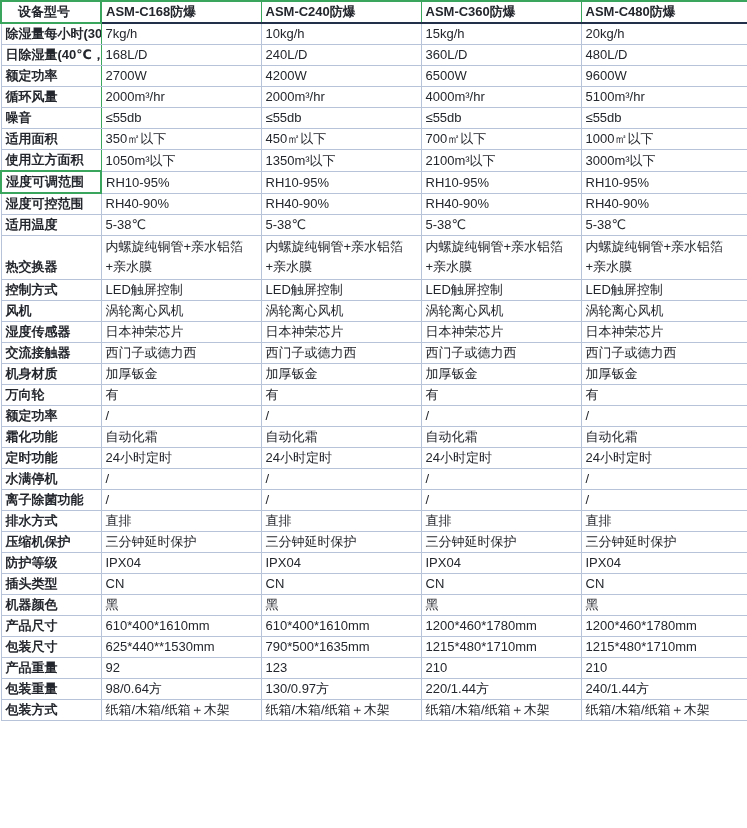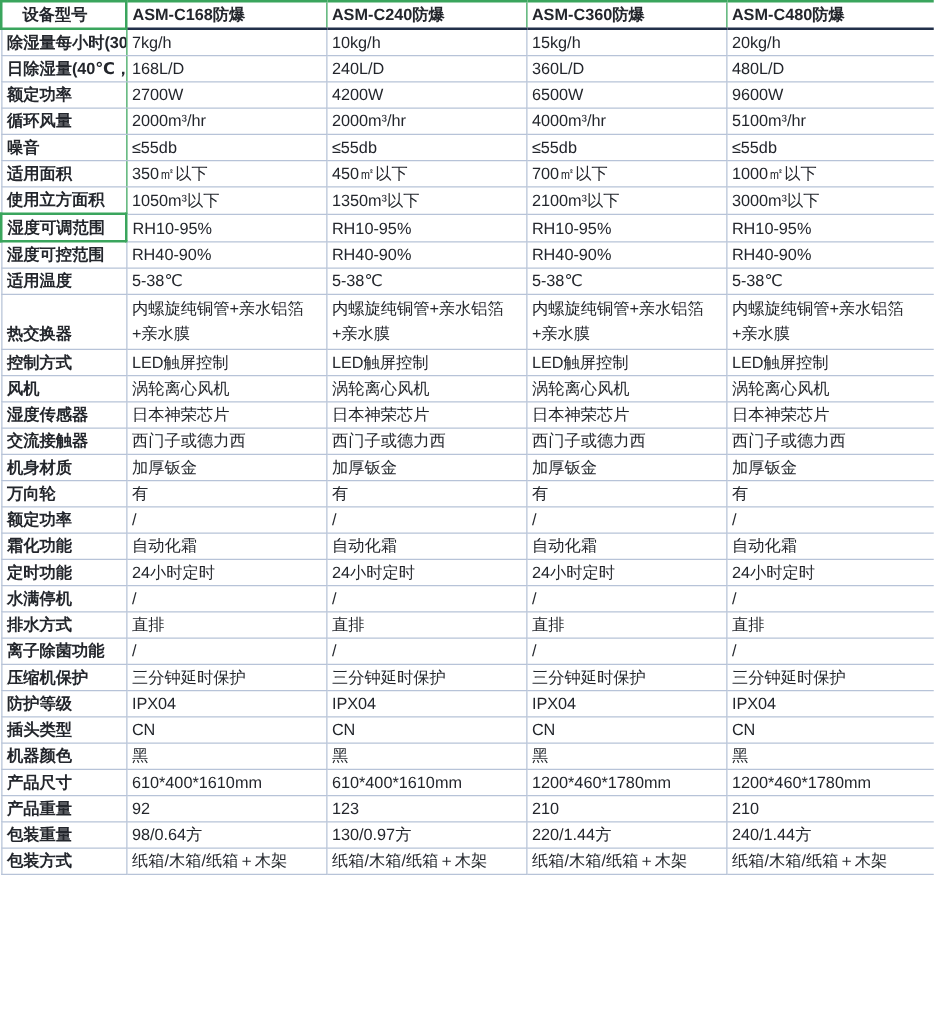--- a/index.html
+++ b/index.html
@@ -213,34 +213,34 @@
           <td>24小时定时</td>
         </tr>
         <tr>
           <td class="row-label">水满停机</td>
           <td>/</td>
           <td>/</td>
           <td>/</td>
           <td>/</td>
         </tr>
         <tr>
+          <td class="row-label">离子除菌功能</td>
+          <td>/</td>
+          <td>/</td>
+          <td>/</td>
+          <td>/</td>
+        </tr>
+        <tr>
           <td class="row-label">排水方式</td>
           <td>直排</td>
           <td>直排</td>
           <td>直排</td>
           <td>直排</td>
         </tr>
         <tr>
-          <td class="row-label">离子除菌功能</td>
-          <td>/</td>
-          <td>/</td>
-          <td>/</td>
-          <td>/</td>
-        </tr>
-        <tr>
           <td class="row-label">压缩机保护</td>
           <td>三分钟延时保护</td>
           <td>三分钟延时保护</td>
           <td>三分钟延时保护</td>
           <td>三分钟延时保护</td>
         </tr>
         <tr>
           <td class="row-label">防护等级</td>
           <td>IPX04</td>
           <td>IPX04</td>
@@ -262,20 +262,27 @@
           <td>黑</td>
         </tr>
         <tr>
           <td class="row-label">产品尺寸</td>
           <td>610*400*1610mm</td>
           <td>610*400*1610mm</td>
           <td>1200*460*1780mm</td>
           <td>1200*460*1780mm</td>
         </tr>
         <tr>
+          <td class="row-label">包装尺寸</td>
+          <td>625*440**1530mm</td>
+          <td>790*500*1635mm</td>
+          <td>1215*480*1710mm</td>
+          <td>1215*480*1710mm</td>
+        </tr>
+        <tr>
           <td class="row-label">产品重量</td>
           <td>92</td>
           <td>123</td>
           <td>210</td>
           <td>210</td>
         </tr>
         <tr>
           <td class="row-label">包装重量</td>
           <td>98/0.64方</td>
           <td>130/0.97方</td>

